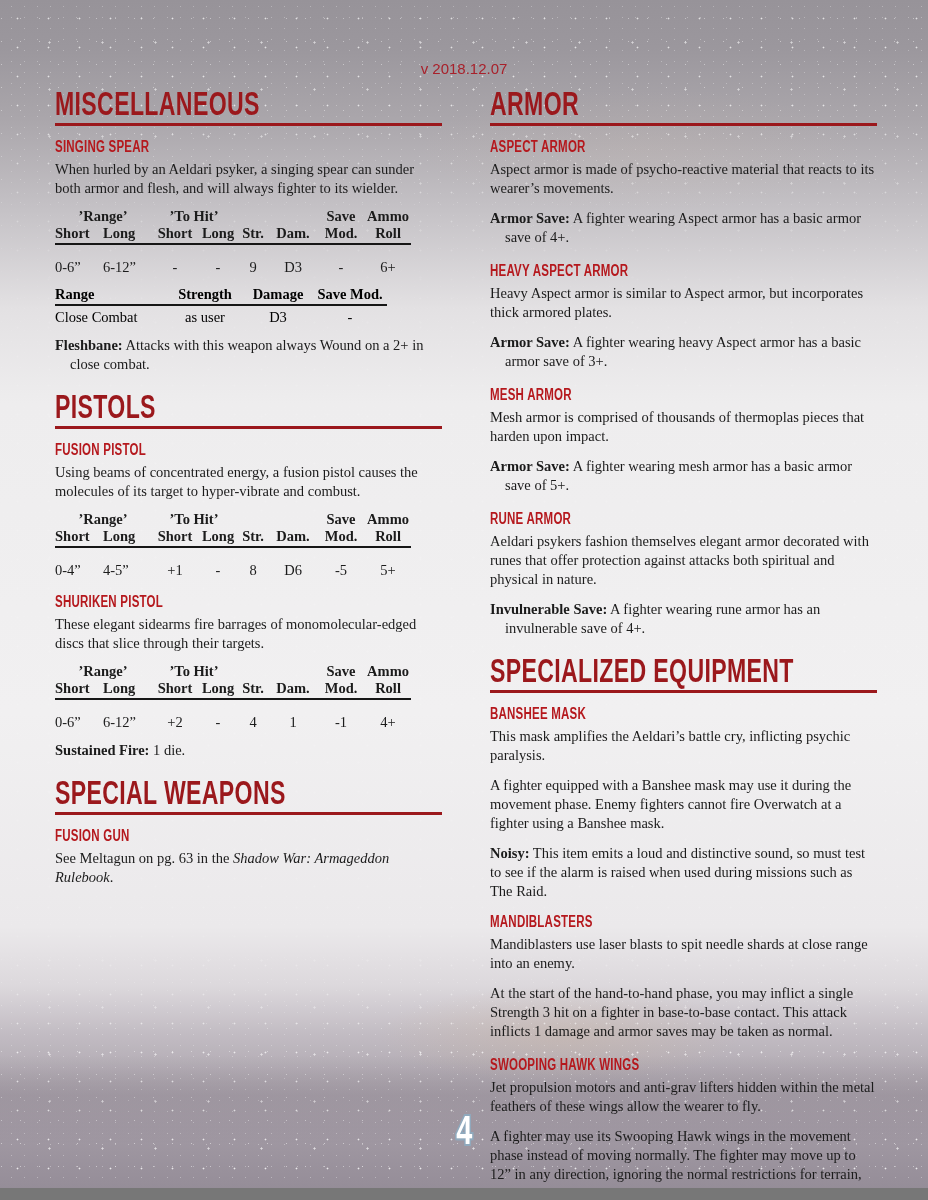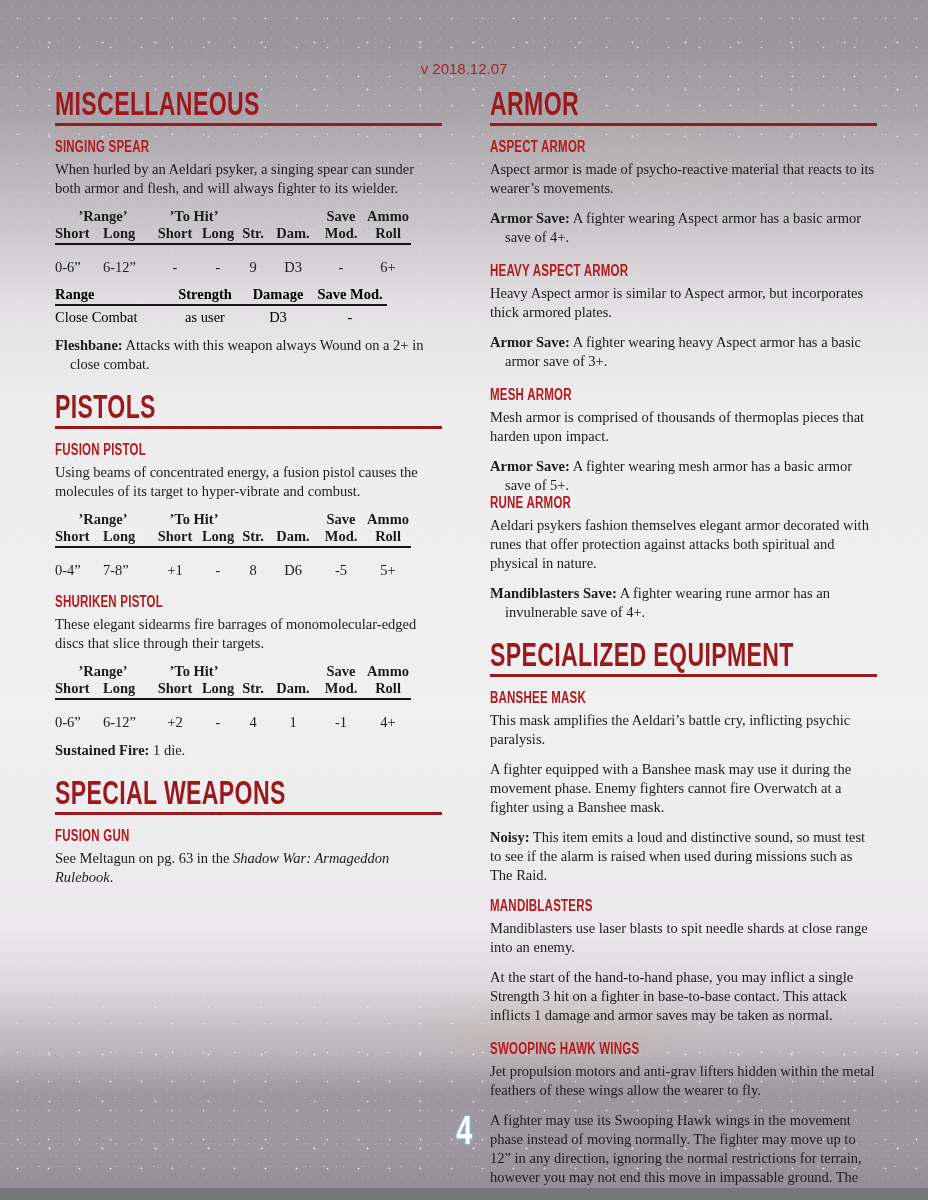--- a/index.html
+++ b/index.html
@@ -195,21 +195,21 @@
           <th class="al">Long</th>
           <th>Short</th>
           <th>Long</th>
           <th>Str.</th>
           <th>Dam.</th>
           <th>Mod.</th>
           <th>Roll</th>
         </tr>
         <tr>
           <td class="al">0-4”</td>
-          <td class="al">7-8”</td>
+          <td class="al">4-5”</td>
           <td>+1</td>
           <td>-</td>
           <td>8</td>
           <td>D6</td>
           <td>-5</td>
           <td>5+</td>
         </tr>
       </tbody>
         </table>
 
@@ -280,23 +280,23 @@
       <p class="body hang sp"><b class="lbl">Armor Save:</b> <span>A fighter wearing Aspect armor has a basic armor save of 4+.</span></p>
 
       <h2 class="sub" style="margin-top:16px"><span class="condsub">HEAVY ASPECT ARMOR</span></h2>
       <p class="body">Heavy Aspect armor is similar to Aspect armor, but incorporates thick armored plates.</p>
       <p class="body hang sp"><b class="lbl">Armor Save:</b> <span>A fighter wearing heavy Aspect armor has a basic armor save of 3+.</span></p>
 
       <h2 class="sub" style="margin-top:16px"><span class="condsub">MESH ARMOR</span></h2>
       <p class="body">Mesh armor is comprised of thousands of thermoplas pieces that harden upon impact.</p>
       <p class="body hang sp"><b class="lbl">Armor Save:</b> <span>A fighter wearing mesh armor has a basic armor save of 5+.</span></p>
 
-      <h2 class="sub" style="margin-top:0"><span class="condsub">RUNE ARMOR</span></h2>
+      <h2 class="sub" style="margin-top:16px"><span class="condsub">RUNE ARMOR</span></h2>
       <p class="body">Aeldari psykers fashion themselves elegant armor decorated with runes that offer protection against attacks both spiritual and physical in nature.</p>
-      <p class="body hang sp"><b class="lbl">Mandiblasters Save:</b> <span>A fighter wearing rune armor has an invulnerable save of 4+.</span></p>
+      <p class="body hang sp"><b class="lbl">Invulnerable Save:</b> <span>A fighter wearing rune armor has an invulnerable save of 4+.</span></p>
     </section>
 
     <section class="section">
       <h1 class="sec"><span class="cond">SPECIALIZED EQUIPMENT</span></h1>
 
       <h2 class="sub"><span class="condsub">BANSHEE MASK</span></h2>
       <p class="body">This mask amplifies the Aeldari’s battle cry, inflicting psychic paralysis.</p>
       <p class="body sp">A fighter equipped with a Banshee mask may use it during the movement phase. Enemy fighters cannot fire Overwatch at a fighter using a Banshee mask.</p>
       <p class="body sp"><b class="lbl">Noisy:</b> <span>This item emits a loud and distinctive sound, so must test to see if the alarm is raised when used during missions such as The Raid.</span></p>
 

